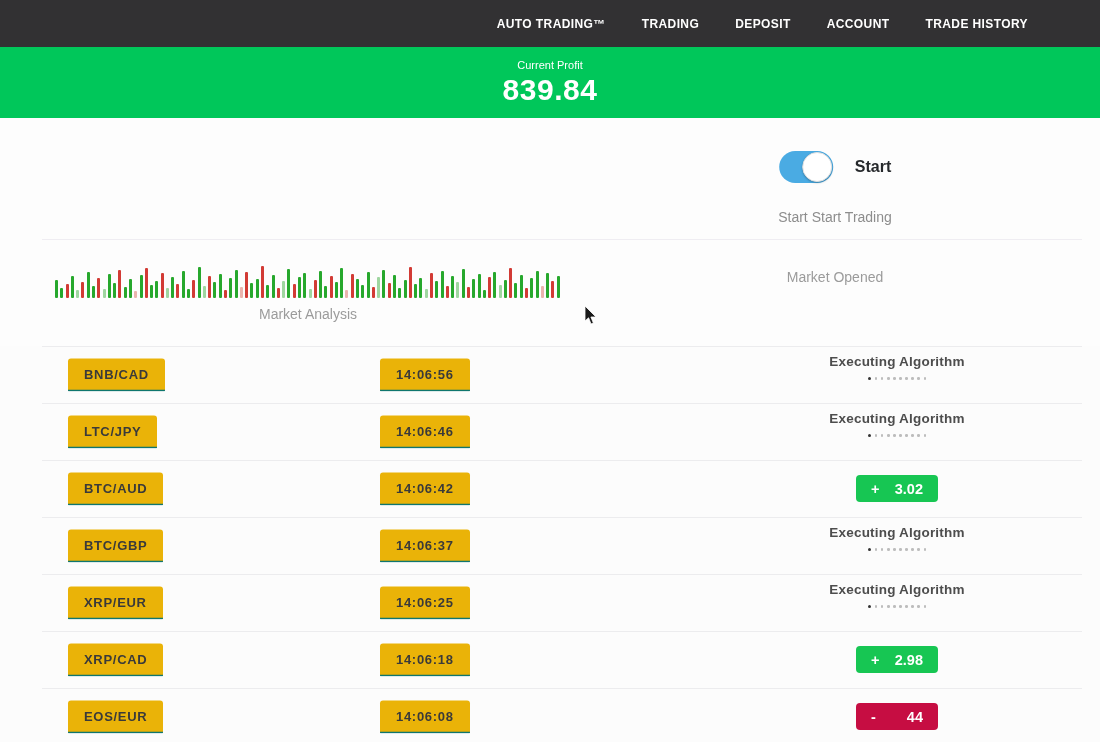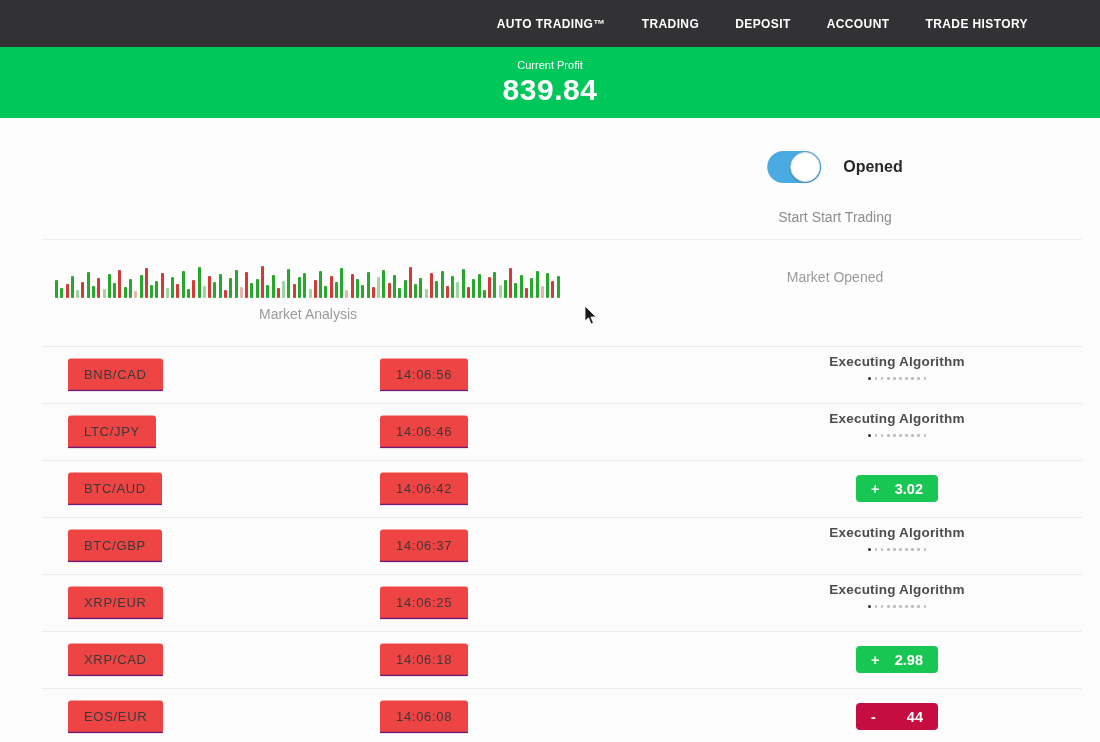--- a/index.html
+++ b/index.html
@@ -41,22 +41,22 @@
   .bar{width:3px;border-radius:1px;}
   .chart-label{position:absolute;left:308px;top:188px;transform:translateX(-50%);
     font-size:14px;color:#9b9b9b;}
   .trades-value{font-size:30px;font-weight:700;color:#2f3438;}
   .trades-label{font-size:14px;color:#9b9b9b;margin-top:10px;}
   
   .trades-list{position:absolute;top:228px;left:0;right:0;}
   .trade-row{position:relative;height:57px;background:#fcfcfc;}
   .trade-row::before{content:"";position:absolute;left:42px;right:18px;top:0;border-top:1px solid #ececee;}
   .gray-badge{position:absolute;top:50%;transform:translateY(-50%);
-    background:#ef4444;border-bottom:2px solid #701a75;border-radius:3px 3px 1px 1px;
-    padding:8px 16px;font-size:13px;font-weight:400;color:#3a3a3a;letter-spacing:.7px;white-space:nowrap;}
+    background:#eab308;border-bottom:2px solid #0f766e;border-radius:3px 3px 1px 1px;
+    padding:8px 16px;font-size:13px;font-weight:700;color:#3a3a3a;letter-spacing:.7px;white-space:nowrap;}
   .pair-badge{left:68px;}
   .time-badge{left:380px;}
   .status-cell{position:absolute;left:897px;transform:translateX(-50%);text-align:center;top:8px;width:220px;}
   .status-label{font-size:13.5px;font-weight:700;color:#4d4d4d;letter-spacing:.2px;}
   .dots{margin-top:8px;display:flex;justify-content:center;gap:3.5px;}
   .dot{width:2.6px;height:2.6px;border-radius:50%;background:#bdbdbd;display:inline-block;}
   .dot.filled{background:#333;width:3.4px;height:3.4px;margin-top:-0.4px;}
   .result-badge{position:absolute;left:897px;top:15px;transform:translateX(-50%);
     width:82px;height:27px;border-radius:4px;color:#fff;font-size:14.5px;font-weight:700;
     display:flex;align-items:center;justify-content:space-between;padding:0 15px;}
@@ -82,21 +82,21 @@
 </div>
 
 <div class="content">
 
 
   <div class="stat-block" style="left:835px;top:33px;">
     <div class="toggle-row">
       <div class="toggle on">
         <div class="knob"></div>
       </div>
-      <span class="toggle-label">Opened</span>
+      <span class="toggle-label">Start</span>
     </div>
     <div class="toggle-sub">Start Start Trading</div>
   </div>
 
   <div class="divider"></div>
 
   <div class="chart">
       <span class="bar" style="height: 18px; background: rgb(39, 168, 45);"></span>
       <span class="bar" style="height: 10px; background: rgb(39, 168, 45);"></span>
       <span class="bar" style="height: 14px; background: rgb(210, 59, 53);"></span>

